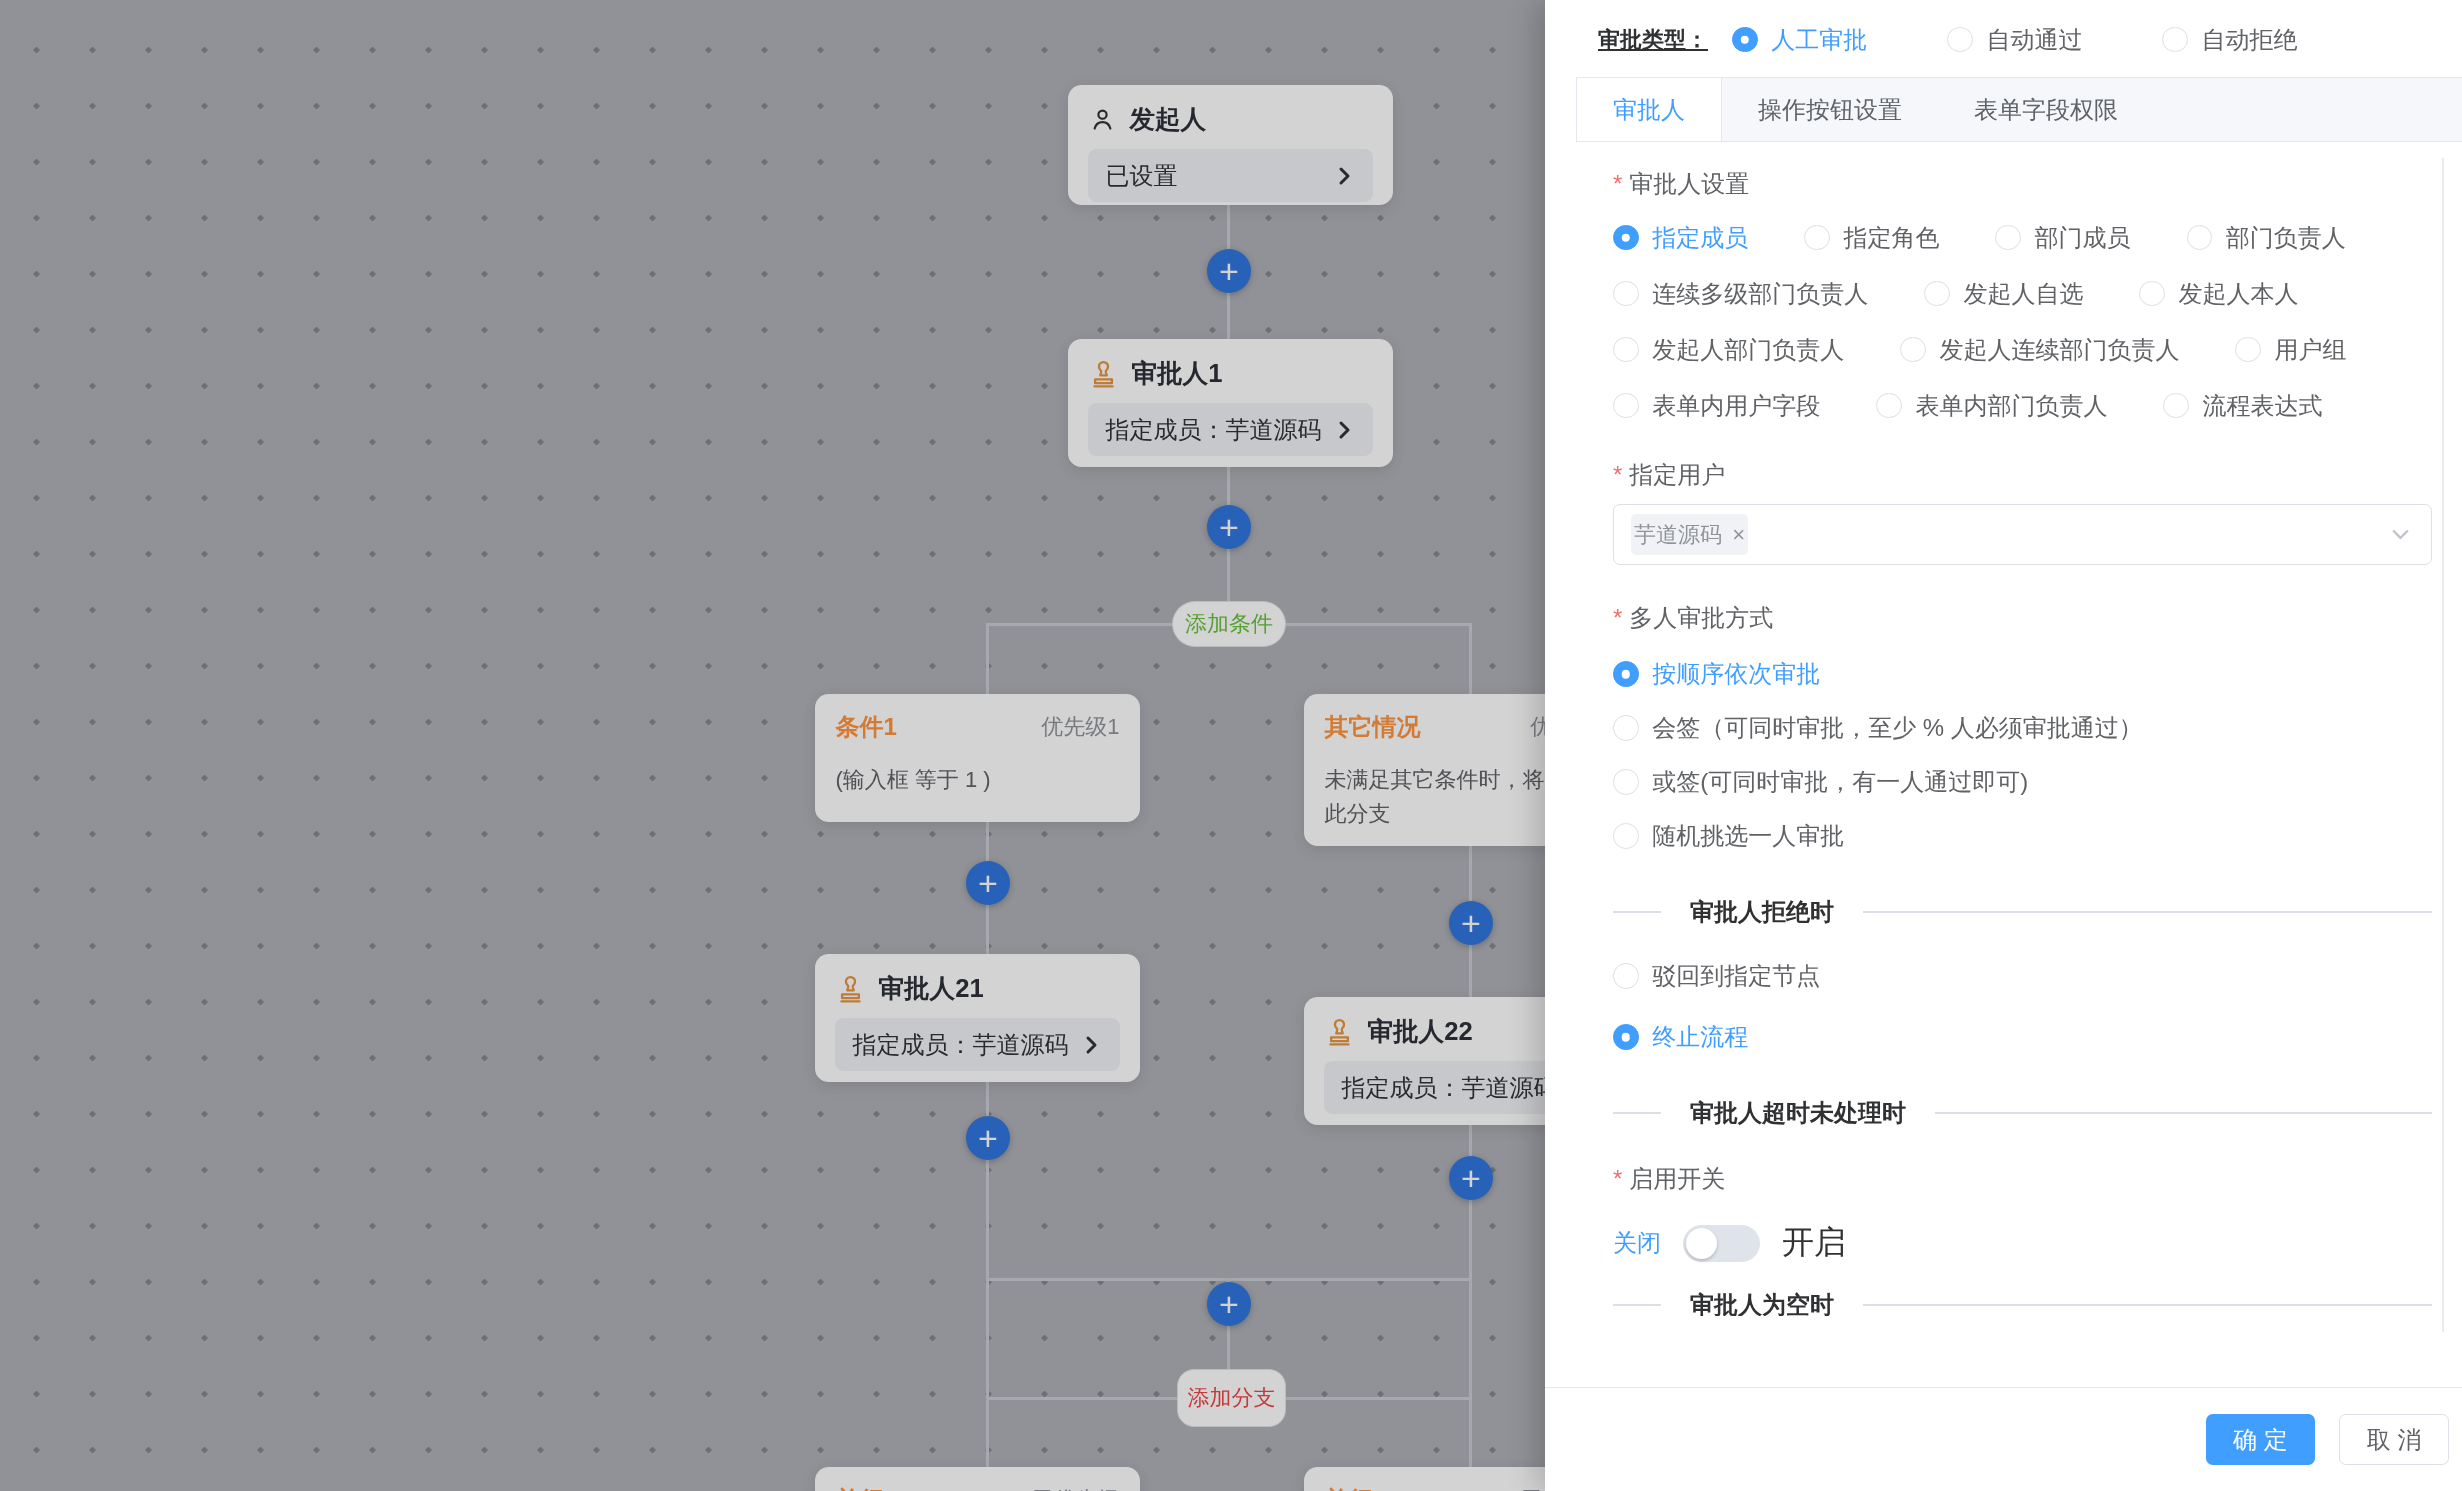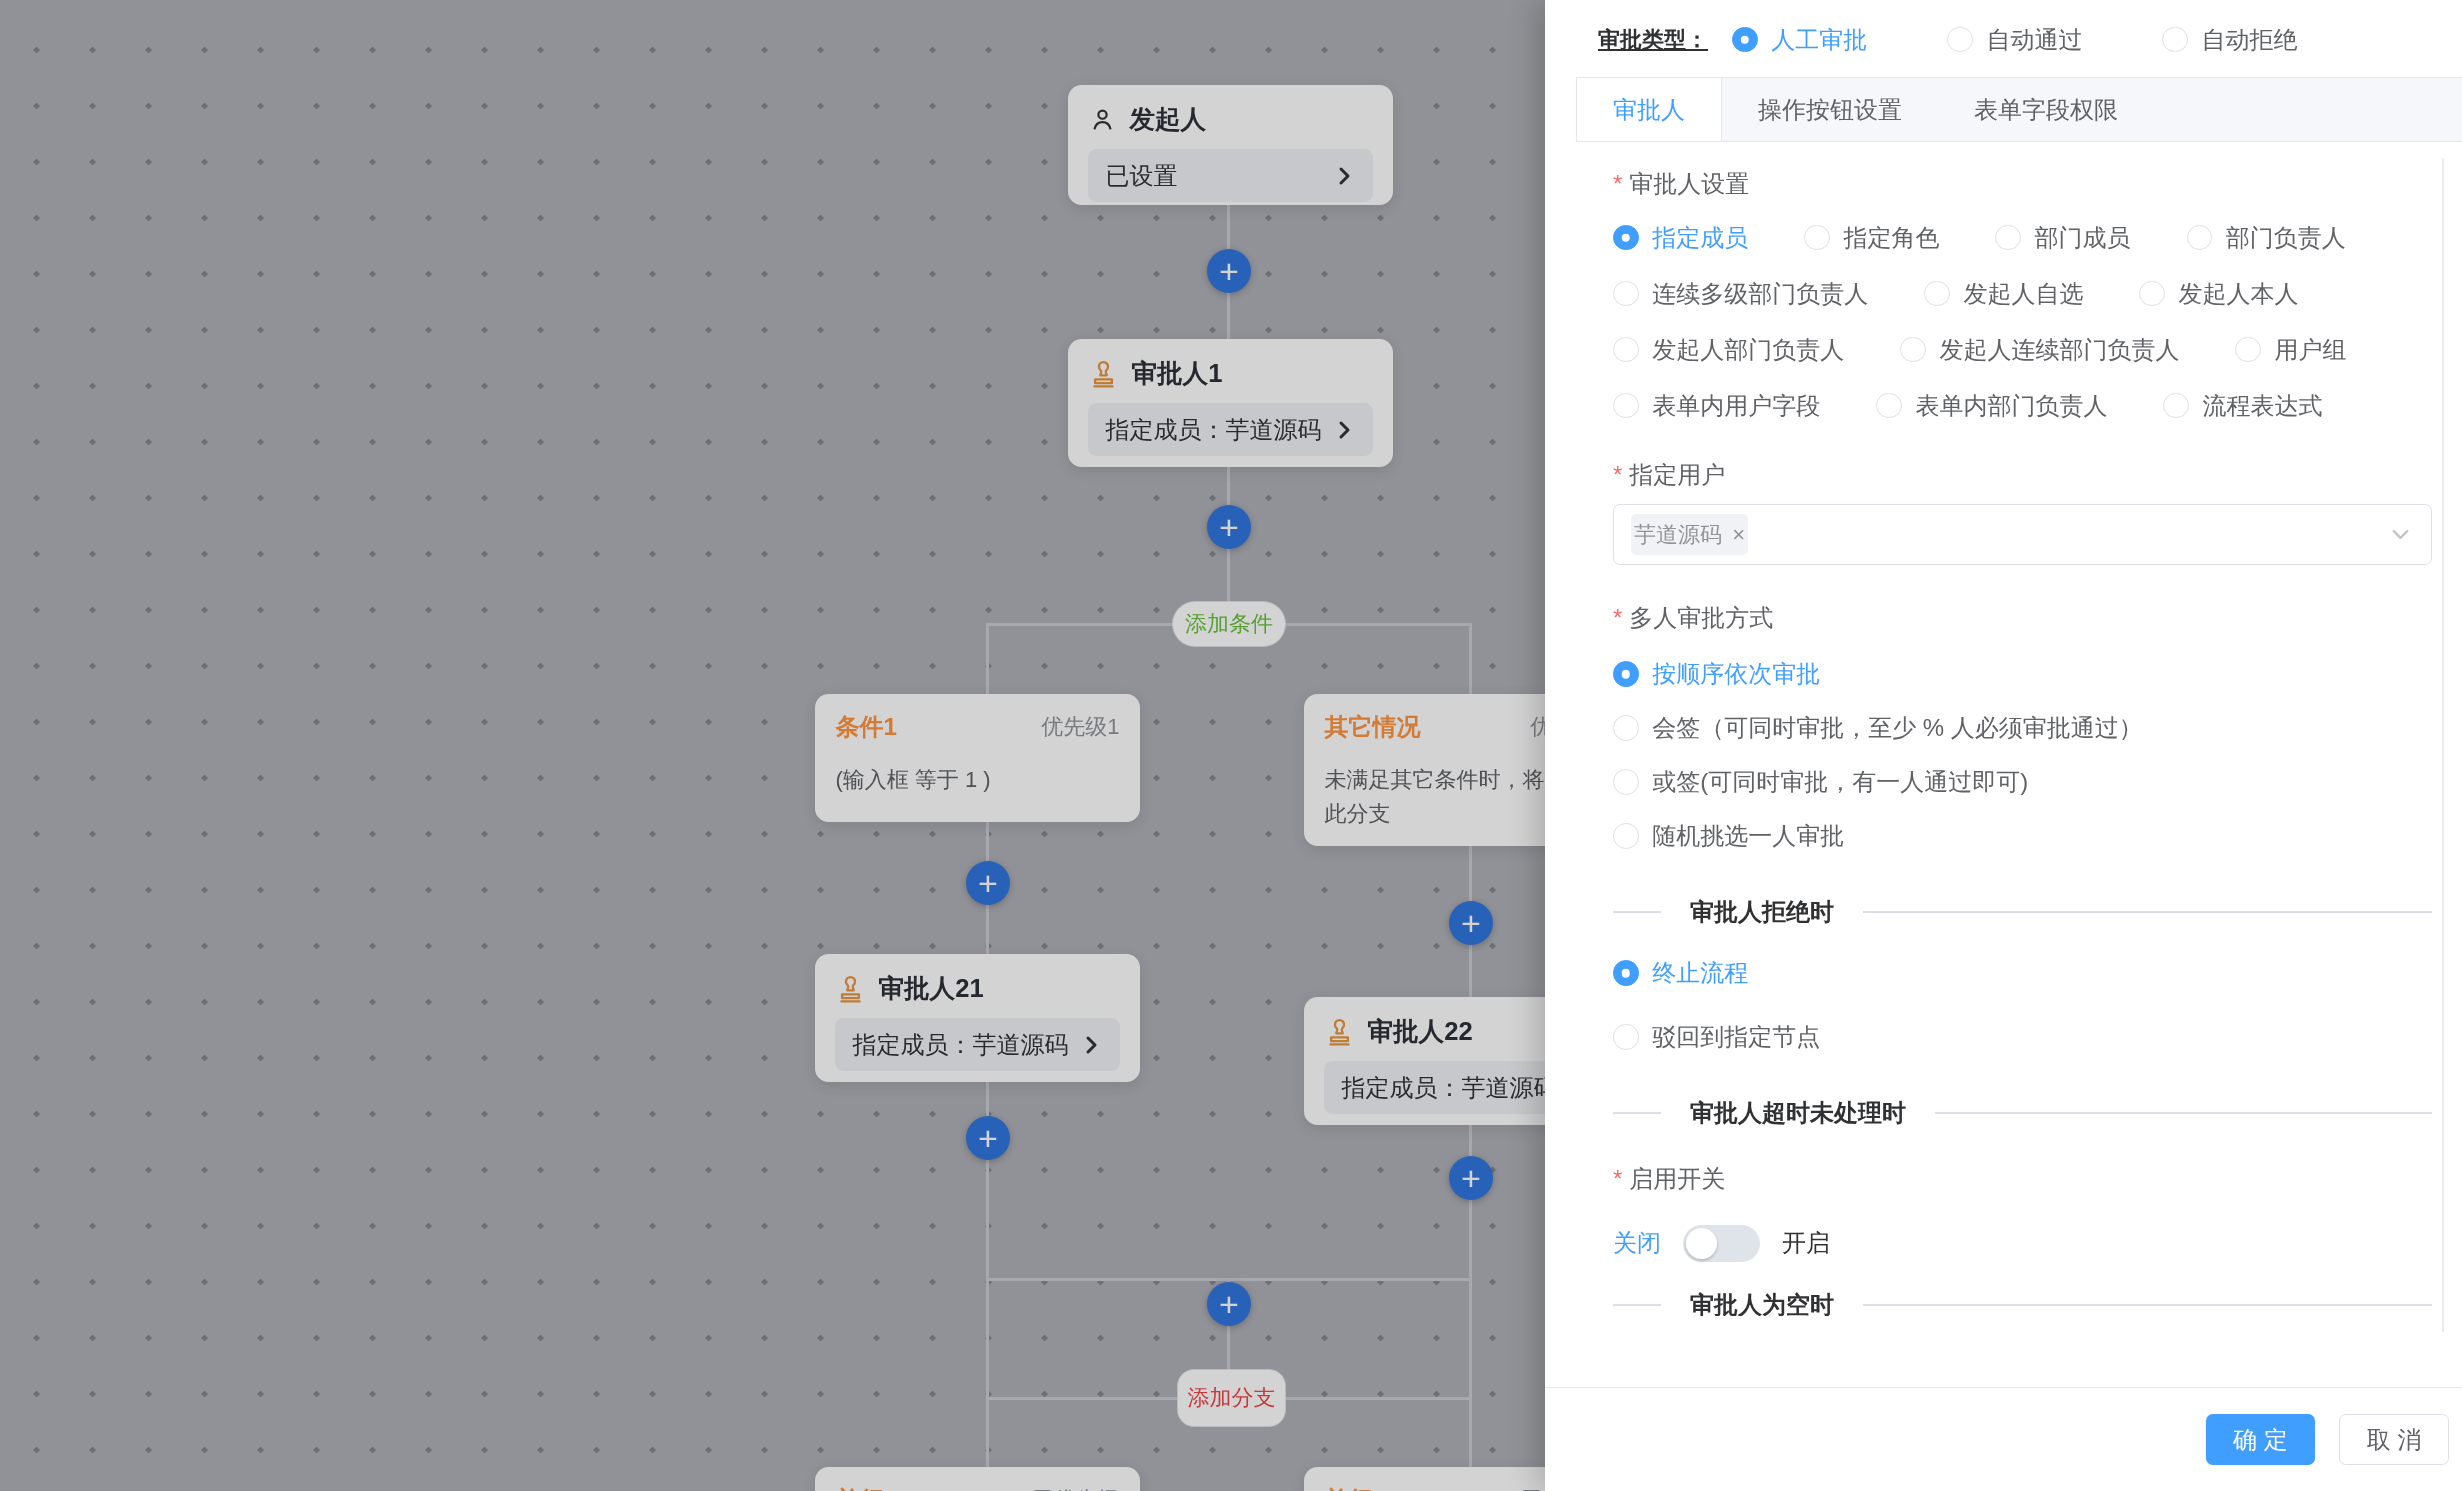--- a/index.html
+++ b/index.html
@@ -71,21 +71,21 @@
     padding:0 3px;font-size:22px;color:#909399;gap:10.2px;white-space:nowrap;}
   .tag-x{font-size:22px;color:#909399;cursor:pointer;}
 
   .divider{display:flex;align-items:center;}
   .divider .stub{width:48px;height:1.7px;background:#dcdfe6;flex:0 0 auto;}
   .divider .dtext{margin:0 29px;font-size:24px;font-weight:bold;color:#303133;white-space:nowrap;}
   .divider .rest{flex:1;height:1.7px;background:#dcdfe6;}
 
   .switch-row{display:flex;align-items:center;gap:22px;height:48px;}
   .sw-off{font-size:24px;color:#409eff;}
-  .sw-on{font-size:24px;color:#303133;}
+  .sw-on{font-size:32px;color:#303133;}
   .switch{width:77px;height:37px;border-radius:19px;background:#dfe3ea;position:relative;cursor:pointer;}
   .switch .knob{position:absolute;left:3.4px;top:3.4px;width:31px;height:31px;border-radius:50%;
     background:#fff;box-shadow:0 1.7px 3.4px rgba(0,0,0,0.2);}
 
   .footer{position:absolute;left:0;right:0;top:1387px;bottom:0;border-top:1.7px solid #e4e7ed;
     display:flex;align-items:center;justify-content:flex-end;gap:24px;padding-right:13.6px;}
   .btn{height:51px;display:flex;align-items:center;padding:0 27px;font-size:24px;border-radius:6.8px;
     cursor:pointer;box-sizing:border-box;white-space:nowrap;}
   .btn-primary{background:#409eff;color:#fff;}
   .btn-plain{background:#fff;border:1.7px solid #dcdfe6;color:#606266;}
@@ -361,27 +361,27 @@
             <span class="rlabel">随机挑选一人审批</span>
           </label>
       </div>
 
       <div class="divider mt52">
         <span class="stub"></span>
         <span class="dtext">审批人拒绝时</span>
         <span class="rest"></span>
       </div>
       <div class="stack">
+        <label class="radio mt38">
+            <span class="rdot"></span>
+            <span class="rlabel">驳回到指定节点</span>
+          </label>
         <label class="radio checked mt34">
             <span class="rdot"></span>
             <span class="rlabel">终止流程</span>
-          </label>
-        <label class="radio mt38">
-            <span class="rdot"></span>
-            <span class="rlabel">驳回到指定节点</span>
           </label>
       </div>
 
       <div class="divider mt52">
         <span class="stub"></span>
         <span class="dtext">审批人超时未处理时</span>
         <span class="rest"></span>
       </div>
 
       <div class="field-label req mt40">启用开关</div>

